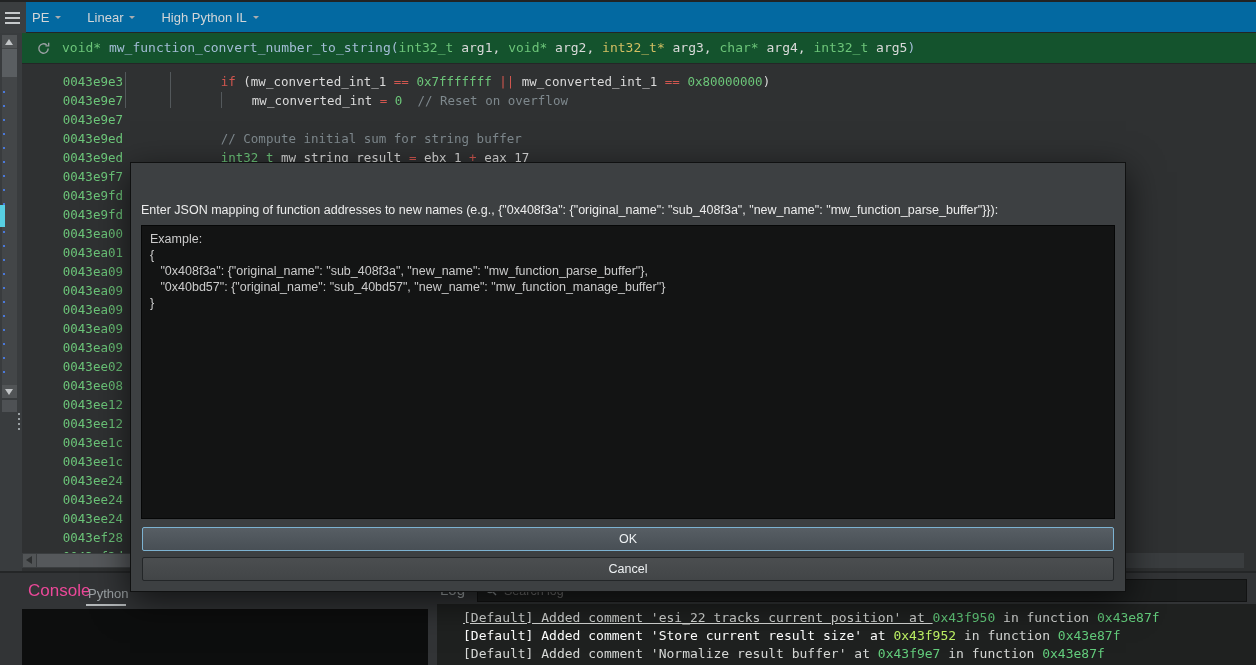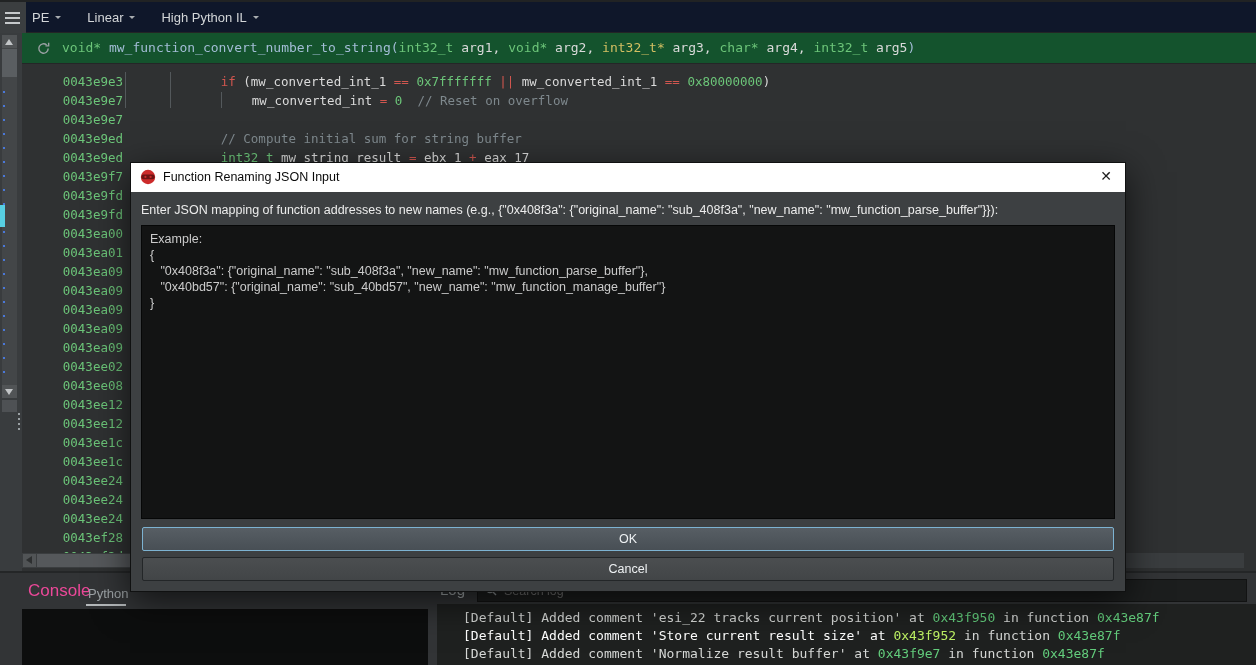--- a/index.html
+++ b/index.html
@@ -2,21 +2,21 @@
 <html><head>
 <meta charset="utf-8">
 <style>
   * { margin:0; padding:0; box-sizing:border-box; }
   html,body { width:1256px; height:665px; overflow:hidden; background:#2f3132;
               font-family:"Liberation Sans", sans-serif; }
   .screen { position:relative; width:1256px; height:665px; background:#2f3132; }
 
   
   .menubar { position:absolute; left:0; top:0; width:1256px; height:33px;
-             background:#0f172a; border-top:2px solid #212324; border-bottom:1px solid #232526; }
+             background:#0369a1; border-top:2px solid #212324; border-bottom:1px solid #232526; }
   .hamburger { position:absolute; left:0; top:0; width:26px; height:31px; background:#3b3e40;
                display:flex; flex-direction:column; justify-content:center; gap:3px; padding-left:5px; cursor:pointer; }
   .hamburger span { display:block; width:15px; height:2px; background:#c6c9cb; }
   .menu-items { position:absolute; left:32px; top:0; height:31px; display:flex; align-items:center; gap:26px; }
   .mi { color:#d3d6d8; font-size:13px; display:flex; align-items:center; cursor:pointer; }
   .caret { width:0; height:0; border:3.5px solid transparent; border-top-color:#a9adb0;
            margin-left:6px; margin-top:3px; display:inline-block; }
 
   
   .sigbar { position:absolute; left:22px; top:33px; width:1234px; height:31px;
@@ -204,41 +204,29 @@
       <div class="log-search">
         <input type="text" placeholder="Search log" style="">
         <span class="mag">
           <svg width="14" height="14" viewBox="0 0 14 14">
             <circle cx="6" cy="6" r="3.6" fill="none" stroke="#8e9496" stroke-width="1.4"></circle>
             <line x1="8.8" y1="8.8" x2="12" y2="12" stroke="#8e9496" stroke-width="1.4"></line>
           </svg>
         </span>
       </div>
       <div class="log-lines" id="logLines">
-          <div class="lline"><span style="color: rgb(214, 216, 214);">[Default] Added comment 'esi_22 tracks current position' at </span><span style="color: rgb(99, 205, 124);">0x43f950</span><span style="color: rgb(214, 216, 214);"> in function </span><span style="color: rgb(99, 205, 124);">0x43e87f</span></div>
+          <div class="lline"><span style="color: rgb(214, 216, 214); text-decoration: underline;">[Default] Added comment 'esi_22 tracks current position' at </span><span style="color: rgb(99, 205, 124);">0x43f950</span><span style="color: rgb(214, 216, 214);"> in function </span><span style="color: rgb(99, 205, 124);">0x43e87f</span></div>
           <div class="lline"><span style="color: #ffffff;">[Default] Added comment 'Store current result size' at </span><span style="color: #bef264;">0x43f952</span><span style="color: rgb(214, 216, 214);"> in function </span><span style="color: rgb(99, 205, 124);">0x43e87f</span></div>
           <div class="lline"><span style="color: rgb(214, 216, 214);">[Default] Added comment 'Normalize result buffer' at </span><span style="color: rgb(99, 205, 124);">0x43f9e7</span><span style="color: rgb(214, 216, 214);"> in function </span><span style="color: rgb(99, 205, 124);">0x43e87f</span></div>
           <div class="lline"><span style="color: rgb(214, 216, 214);">[Default] Added comment 'Normalize result buffer' at </span><span style="color: rgb(99, 205, 124);">0x43f9e7</span><span style="color: rgb(214, 216, 214);"> in function </span><span style="color: rgb(99, 205, 124);">0x43e87f</span></div>
         </div>
     </div>
   </div>
 
   <div class="dialog">
-    <div class="dlg-title">
-      <span class="dlg-icon">
-        <svg width="16" height="16" viewBox="0 0 16 16">
-          <circle cx="8" cy="8" r="7.2" fill="#cc2b2b"></circle>
-          <rect x="1.4" y="5.6" width="13.2" height="4.6" rx="2" fill="#6e1414"></rect>
-          <circle cx="5.4" cy="7.9" r="1.1" fill="#cc2b2b"></circle>
-          <circle cx="10.6" cy="7.9" r="1.1" fill="#cc2b2b"></circle>
-        </svg>
-      </span>
-      <span class="dlg-title-text">Function Renaming JSON Input</span>
-      <span class="dlg-close">✕</span>
-    </div>
     <div class="dlg-prompt">Enter JSON mapping of function addresses to new names (e.g., {"0x408f3a": {"original_name": "sub_408f3a", "new_name": "mw_function_parse_buffer"}}):</div>
     <textarea class="dlg-textarea" spellcheck="false" style="">Example:
 {
    "0x408f3a": {"original_name": "sub_408f3a", "new_name": "mw_function_parse_buffer"},
    "0x40bd57": {"original_name": "sub_40bd57", "new_name": "mw_function_manage_buffer"}
 }</textarea>
     <div class="btn cancel">Cancel</div>
     <div class="btn ok">OK</div>
   </div>
 

